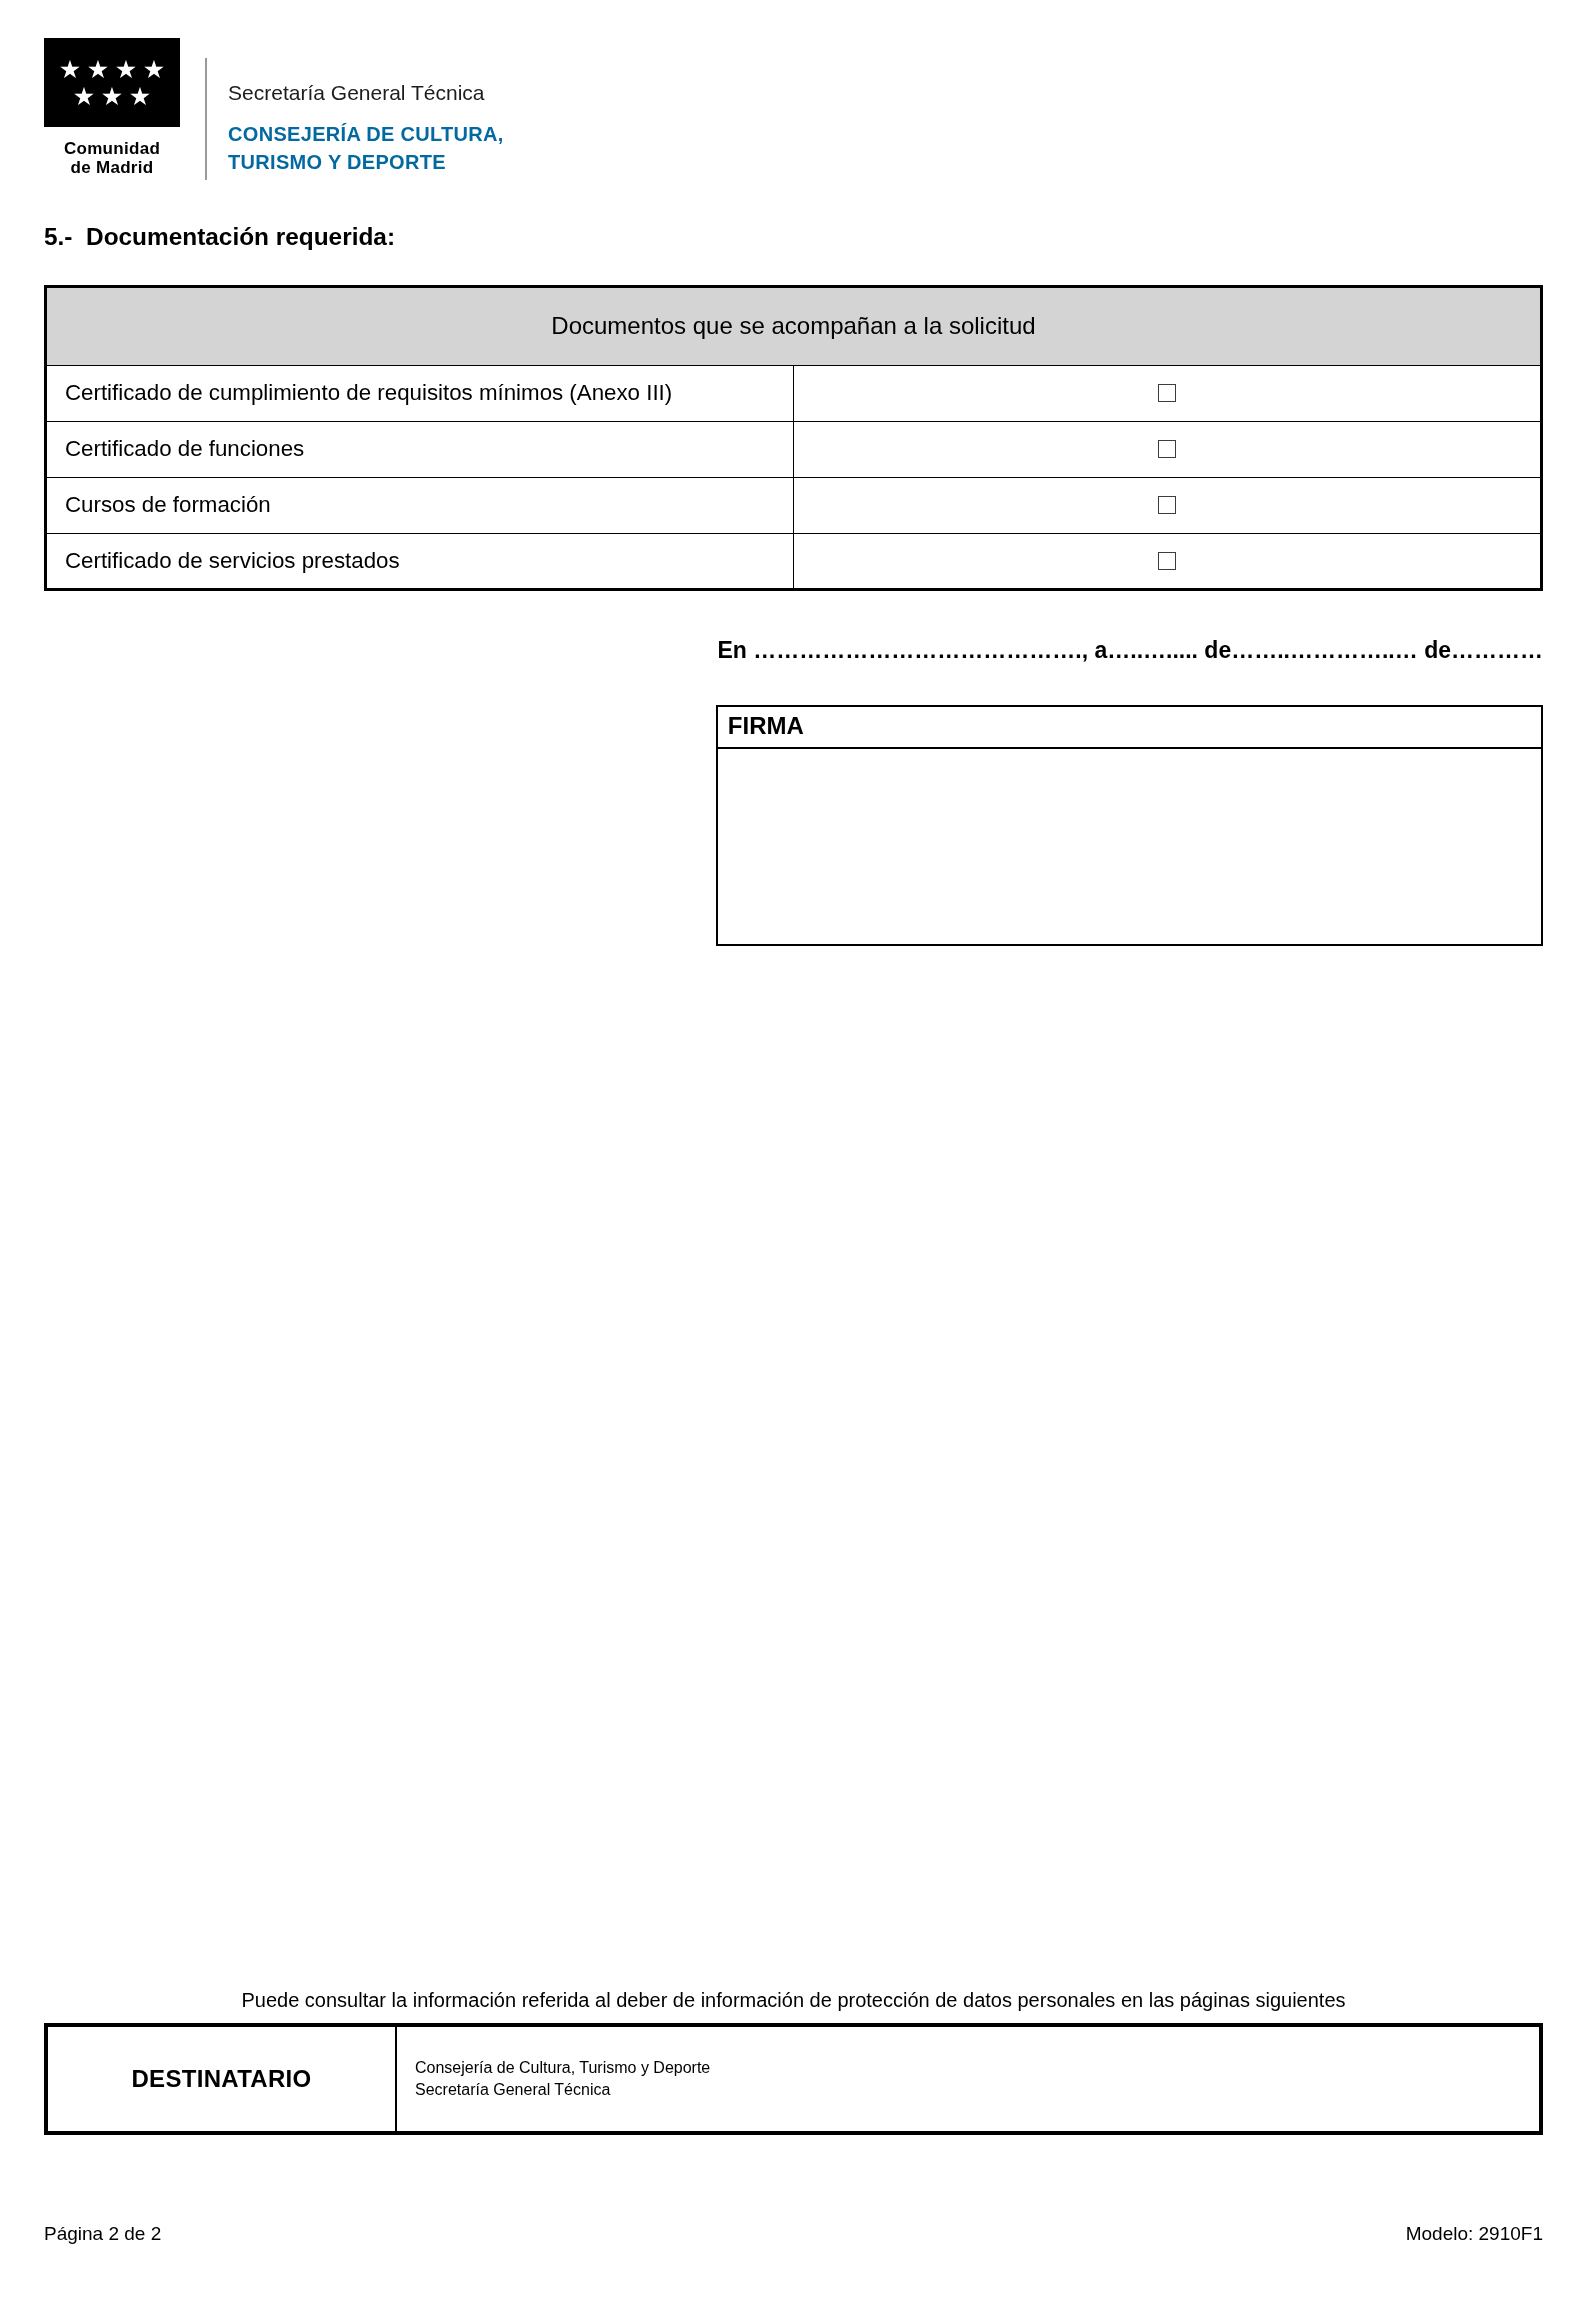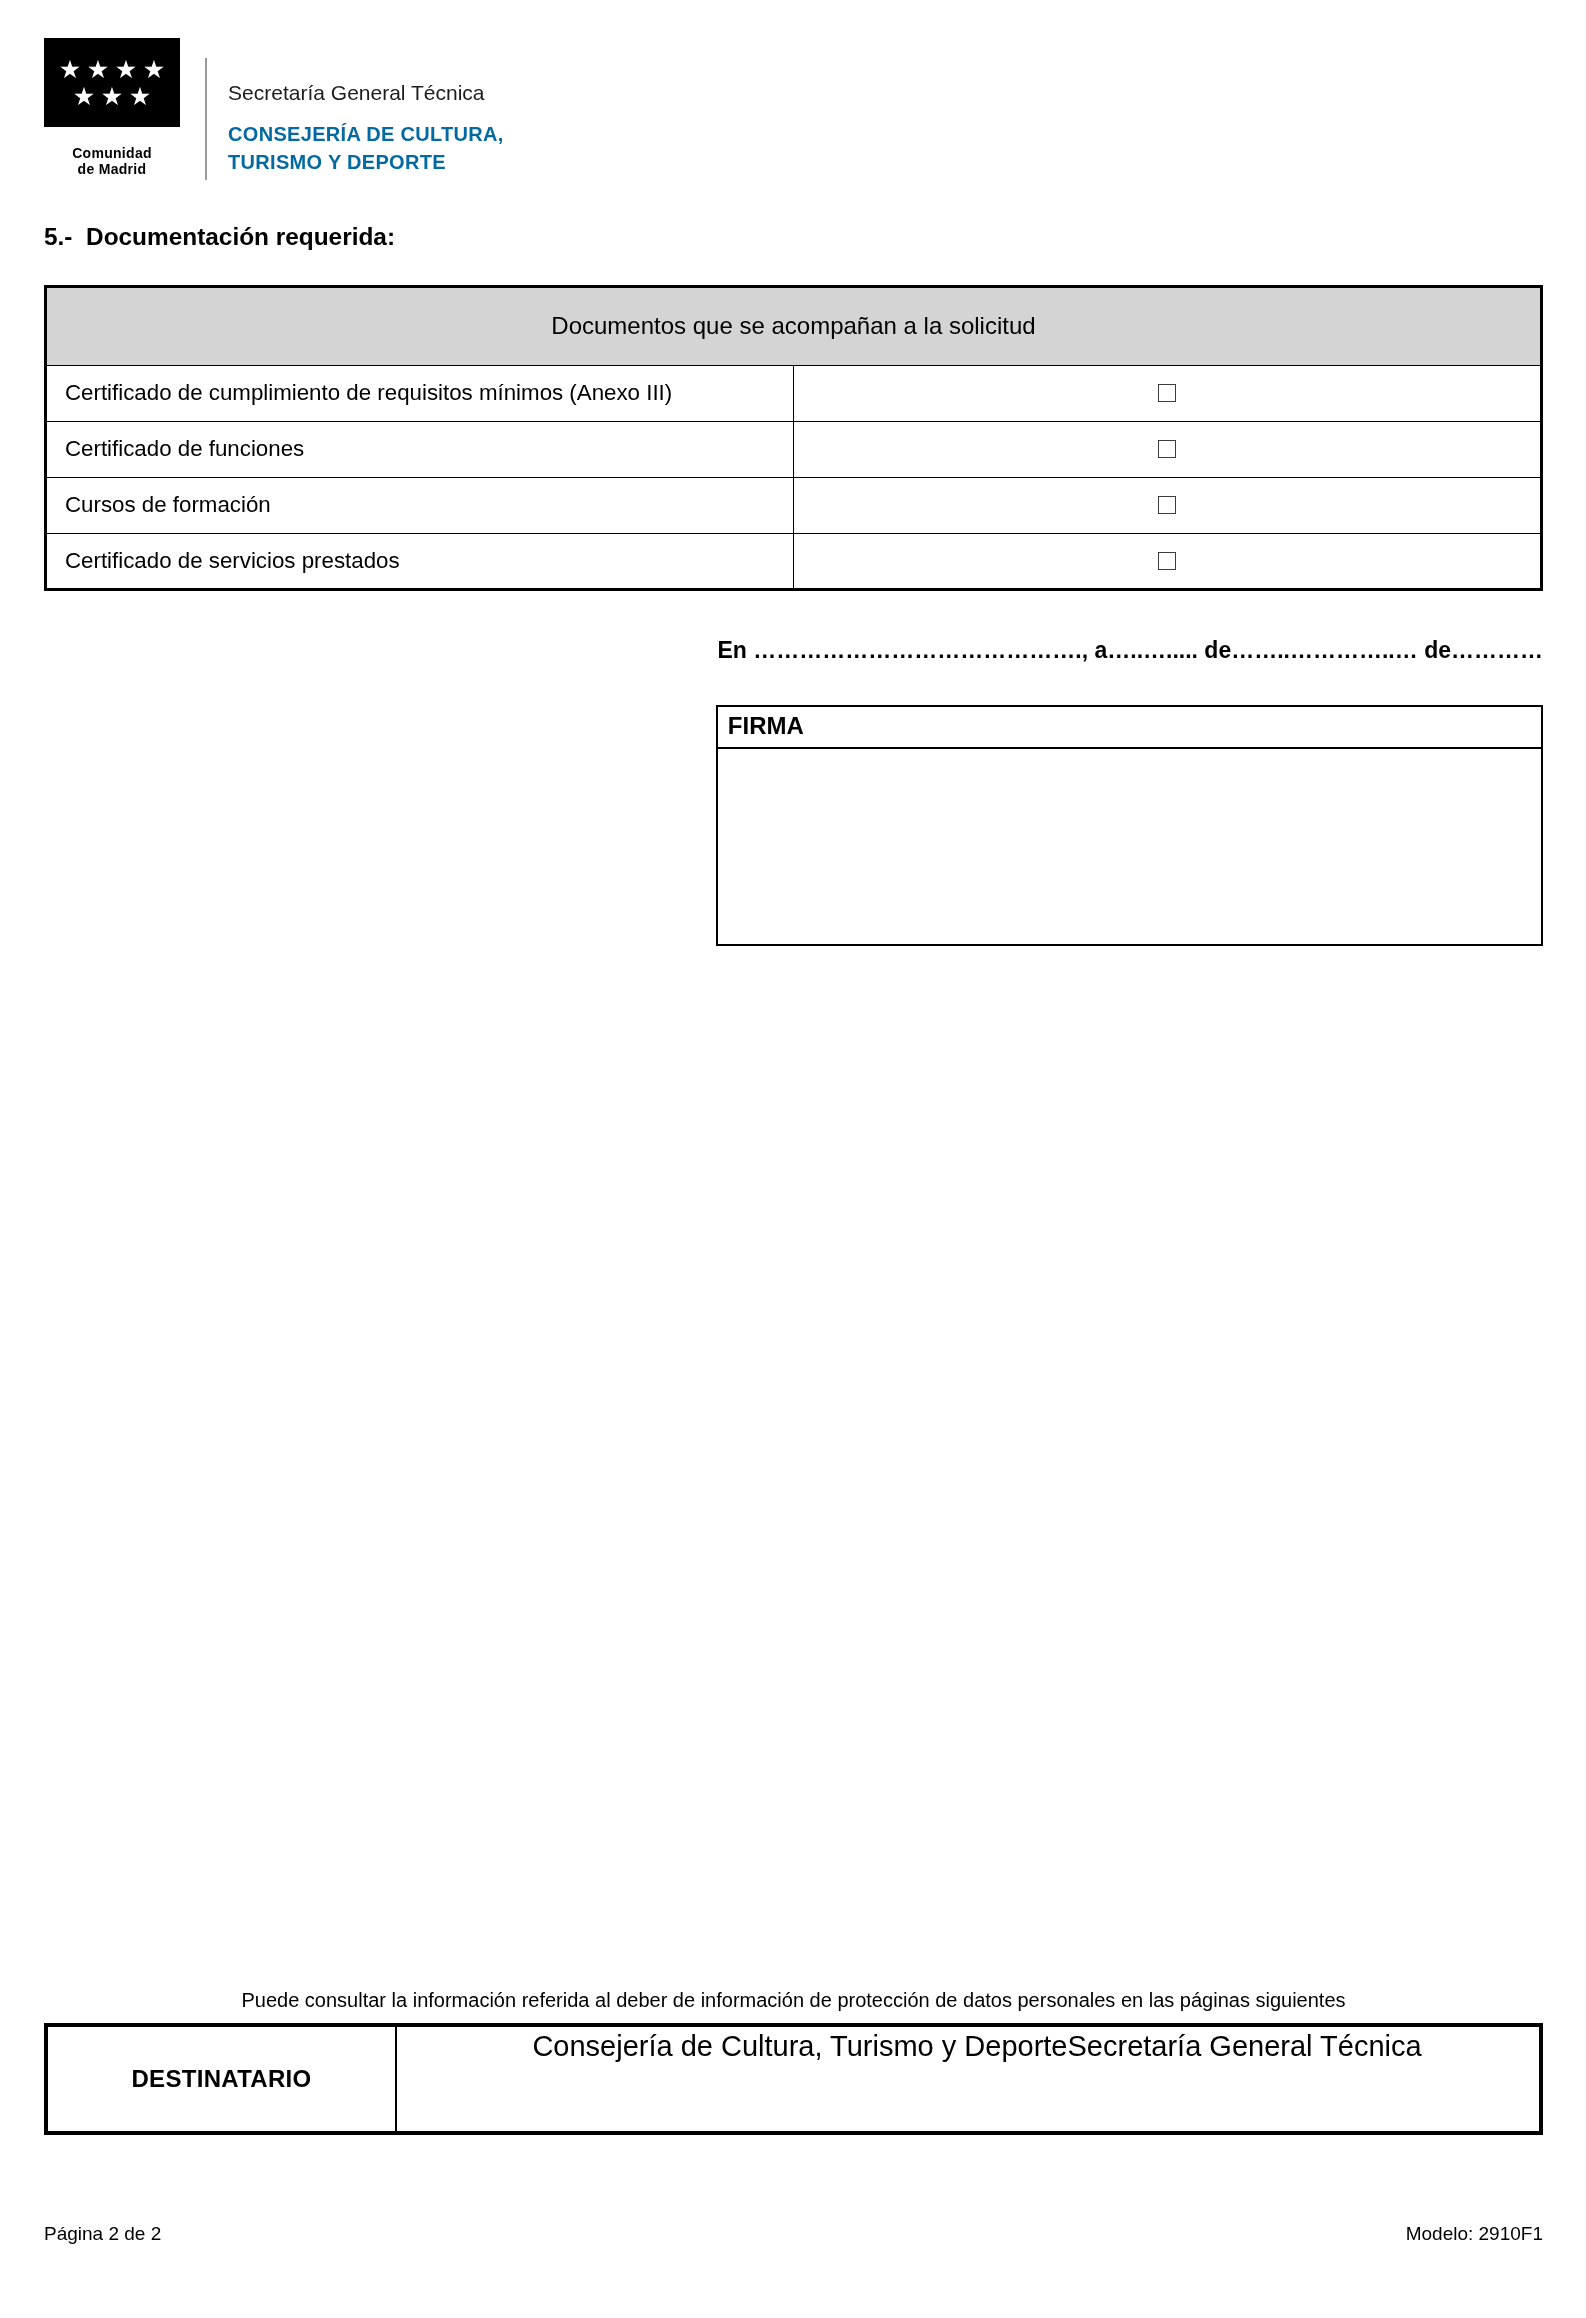--- a/index.html
+++ b/index.html
@@ -5,21 +5,21 @@
   * { margin:0; padding:0; box-sizing:border-box; }
   html,body { background:#fff; }
   body { font-family:"Liberation Sans", sans-serif; color:#000; }
   .page { width:1587px; height:2319px; position:relative; background:#fff; overflow:hidden; }
 
   
   .header { display:flex; align-items:flex-start; padding:38px 44px 0 44px; }
   .logo-block { width:136px; text-align:center; flex:0 0 auto; }
   .flag { width:136px; height:89px; background:#000; display:flex; flex-direction:column; justify-content:center; align-items:center; gap:0; }
   .stars-row { color:#fff; font-size:25px; line-height:1.05; letter-spacing:5.6px; text-indent:5.6px; }
-  .logo-caption { font-weight:bold; font-size:14px; line-height:1.12; margin-top:19px; letter-spacing:0.3px; }
+  .logo-caption { font-weight:bold; font-size:17px; line-height:1.12; margin-top:12px; letter-spacing:0.3px; }
   .header-divider { width:2.1px; background:#9a9a9a; height:122px; margin:19.6px 21px 0 25px; flex:0 0 auto; }
   .org { padding-top:43px; }
   .org-line1 { font-size:21px; color:#1d1d1d; margin-bottom:15.4px; }
   .org-line2 { font-size:20px; font-weight:bold; color:#0369a1; line-height:1.4; letter-spacing:0.3px; }
 
   
   .section-title { margin:43px 44px 0 44px; font-size:24.4px; font-weight:bold; white-space:pre; }
 
   
   .docs-wrap { margin:34px 44px 0 44px; }
@@ -36,21 +36,21 @@
   
   .firma-box { position:relative; margin-top:41px; margin-left:716px; margin-right:44px; height:241px; border:2.8px solid #000; }
   .firma-title { font-size:24px; font-weight:bold; padding:5.6px 9.8px 7px 9.8px; border-bottom:2.1px solid #000; }
 
   
   .privacy-note { position:absolute; top:1981px; left:0; width:100%; text-align:center; font-size:20px;margin-top:8px; }
 
   
   .dest-table { position:absolute; top:2023px; left:44px; right:44px; height:112px; border:4.2px solid #000; display:flex; }
   .dest-label-cell { width:349px; flex:0 0 auto; border-right:2.1px solid #000; display:flex; align-items:center; justify-content:center; font-size:24px; font-weight:bold; letter-spacing:0.3px; }
-  .dest-value-cell { flex:1; display:flex; flex-direction:row; justify-content:center; padding-left:18px; font-size:29px; line-height:1.35; }
+  .dest-value-cell { flex:1; display:flex; flex-direction:column; justify-content:center; padding-left:18px; font-size:16px; line-height:1.35; }
 
   
   .footer-left { position:absolute; top:2223px; left:44px; font-size:19px; }
   .footer-right { position:absolute; top:2223px; right:44px; font-size:19px; text-align:left; }
 </style>
 </head>
 <body>
 
 <div class="page">
 

